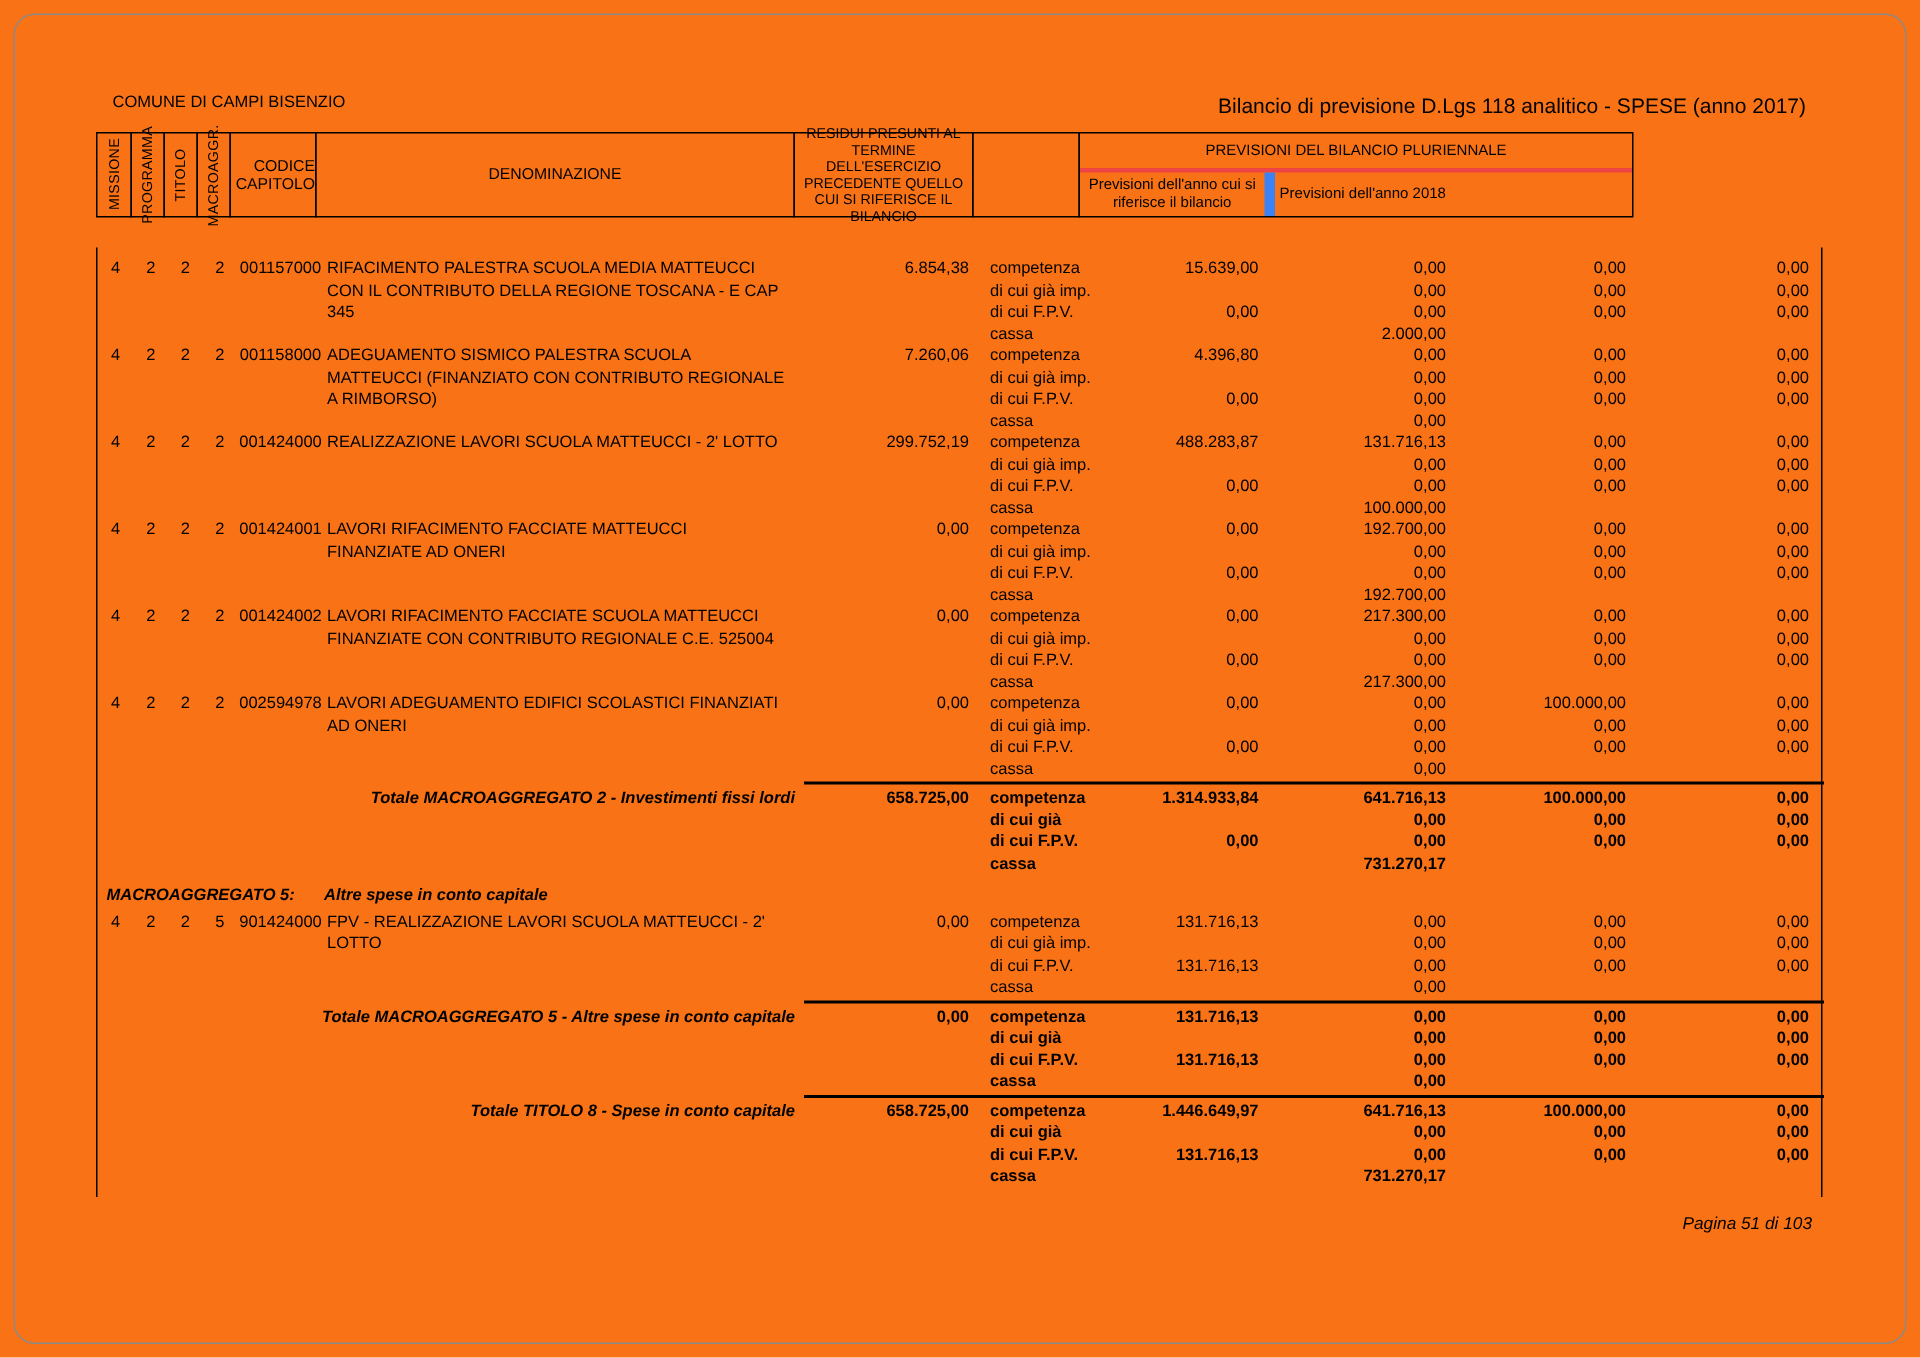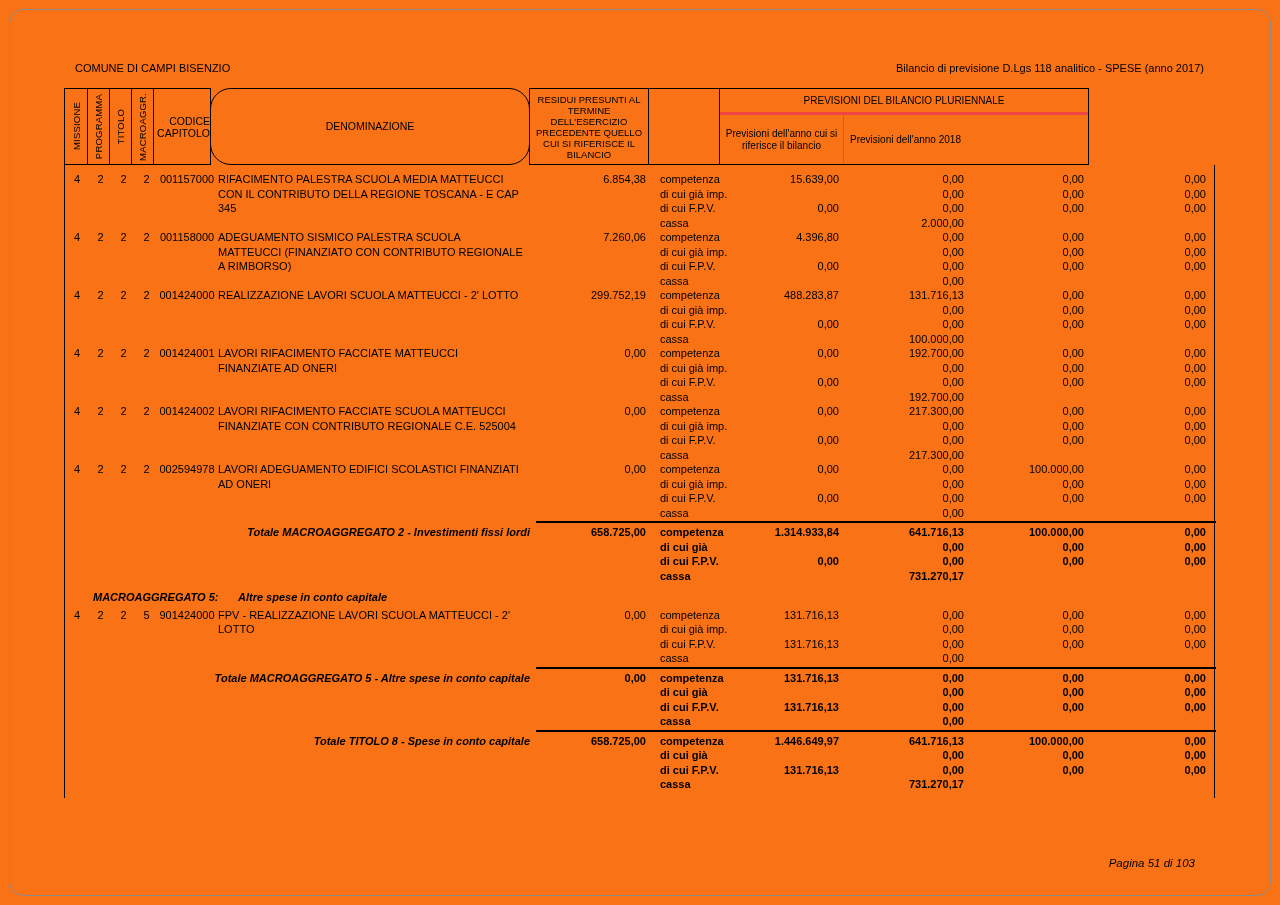--- a/index.html
+++ b/index.html
@@ -12,52 +12,52 @@
     font-family: Liberation Sans, sans-serif;
     overflow: hidden;
   }
   .page-border {
     position: absolute; inset: 9px;
     border: 1px solid #8a8a8a;
     border-radius: 14px;
     pointer-events: none;
   }
   .doc-title-left { position:absolute; left:75px; top:62px; font-size:11px; }
-  .doc-title-right { position:absolute; right:76px; top:62px; font-size:11px; }
+  .doc-title-right { position:absolute; right:76px; top:62px; font-size:14px; }
 
   .table-wrap { position:absolute; left:64px; top:88px; width:1151px; }
 
   
   .thead { display:flex; width:1151px; height:77px; }
   .th {
     border:1px solid #000; margin-left:-1px;
-    height:77px; display:flex; align-items:center; justify-content:center;
+    height:57px; display:flex; align-items:center; justify-content:center;
     text-align:center; font-size:9.5px; line-height:11px;
   }
   .th:first-child { margin-left:0; }
   .vert {
     writing-mode: vertical-rl;
     transform: rotate(180deg);
     font-size:9.5px; letter-spacing:0.2px;
   }
   .th-codice { font-size:10.5px; line-height:12px;text-align:right; }
-  .th-denom { font-size:10.5px;border-radius:21px; }
+  .th-denom { font-size:10.5px; }
   .th-residui { padding:0 2px; }
   .th-prevdef { padding:0 2px; }
   .th-pluri { flex-direction:column; padding:0; align-items:stretch; }
   .pluri-top {
     height:26px; border-bottom:3px solid #ef4444;
     display:flex; align-items:center; justify-content:center;
     font-size:10px;
   }
   .pluri-sub { flex:1; display:flex; }
   .sub {
     display:flex; align-items:center; justify-content:center;
     text-align:center; font-size:10px; line-height:12px; padding:0 3px;
-    border-left:1px solid #3b82f6;
+    border-left:7px solid #3b82f6;
   }
   .sub:first-child { border-left:none; }
 
   
   .tbody {
     border-left:1px solid #000; border-right:1px solid #000;
     width:1151px; padding-top:7px; padding-bottom:6px;
     font-size:11px;
   }
   .row { display:flex; }
@@ -79,26 +79,26 @@
   .row.total { margin-top:1px; }
   .row.total .zone { border-top:2px solid #000; padding-top:2px; }
   .row.total .left { padding-top:4px; justify-content:flex-start; }
   .total-label {
     width:471px; text-align:right; padding-right:6px;
     font-weight:bold; font-style:italic; line-height:14.5px;
   }
   .row.total .num, .row.total .lab { font-weight:bold; }
 
   .row.section { margin:7px 0 3px; line-height:14.5px; }
-  .sec-label { width:151px; padding-left:6px; font-weight:bold; font-style:italic; flex:none;margin-left:22px; }
+  .sec-label { width:151px; padding-left:6px; font-weight:bold; font-style:italic; flex:none; }
   .sec-title { font-weight:bold; font-style:italic; }
 
   .doc-footer {
-    position:absolute; top:810px; right:85px;
-    font-size:11.5px; font-style:italic;margin-top:47px;
+    position:absolute; top:810px; right:72px;
+    font-size:11.5px; font-style:italic;
   }
 </style>
 </head>
 <body>
 
 <div class="page">
   <div class="page-border"></div>
 
   <div class="doc-title-left">COMUNE DI CAMPI BISENZIO</div>
   <div class="doc-title-right">Bilancio di previsione D.Lgs 118 analitico - SPESE (anno 2017)</div>

